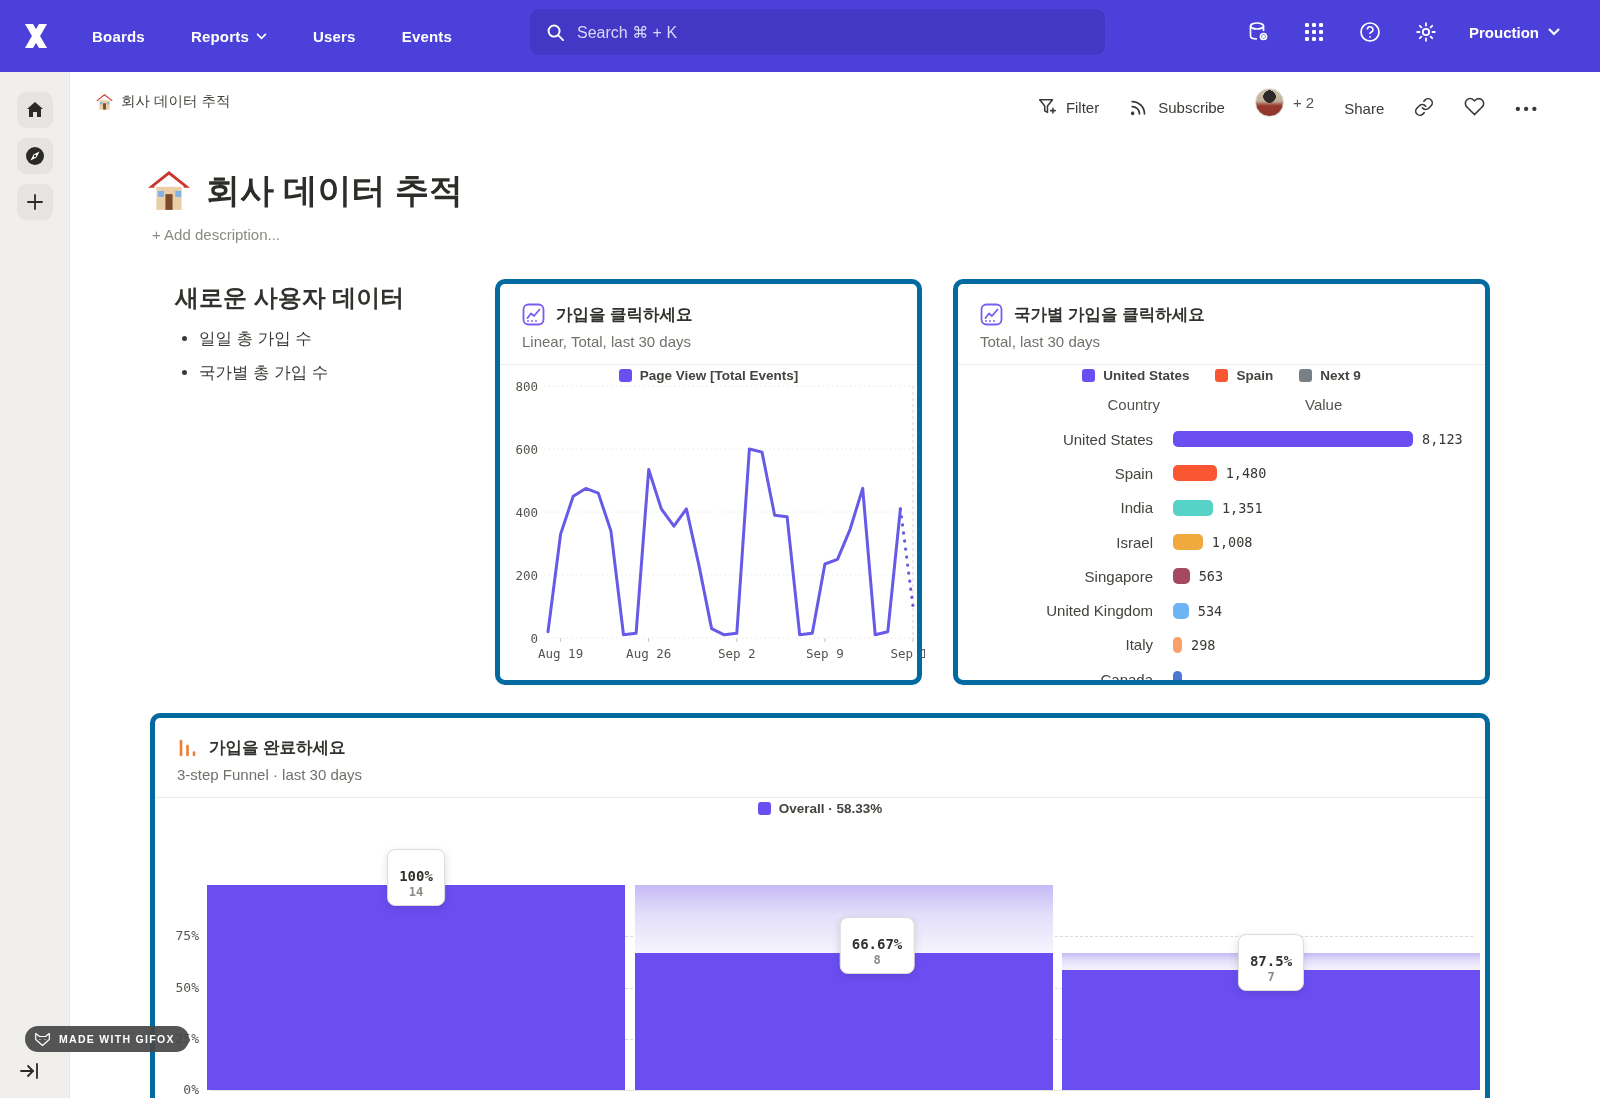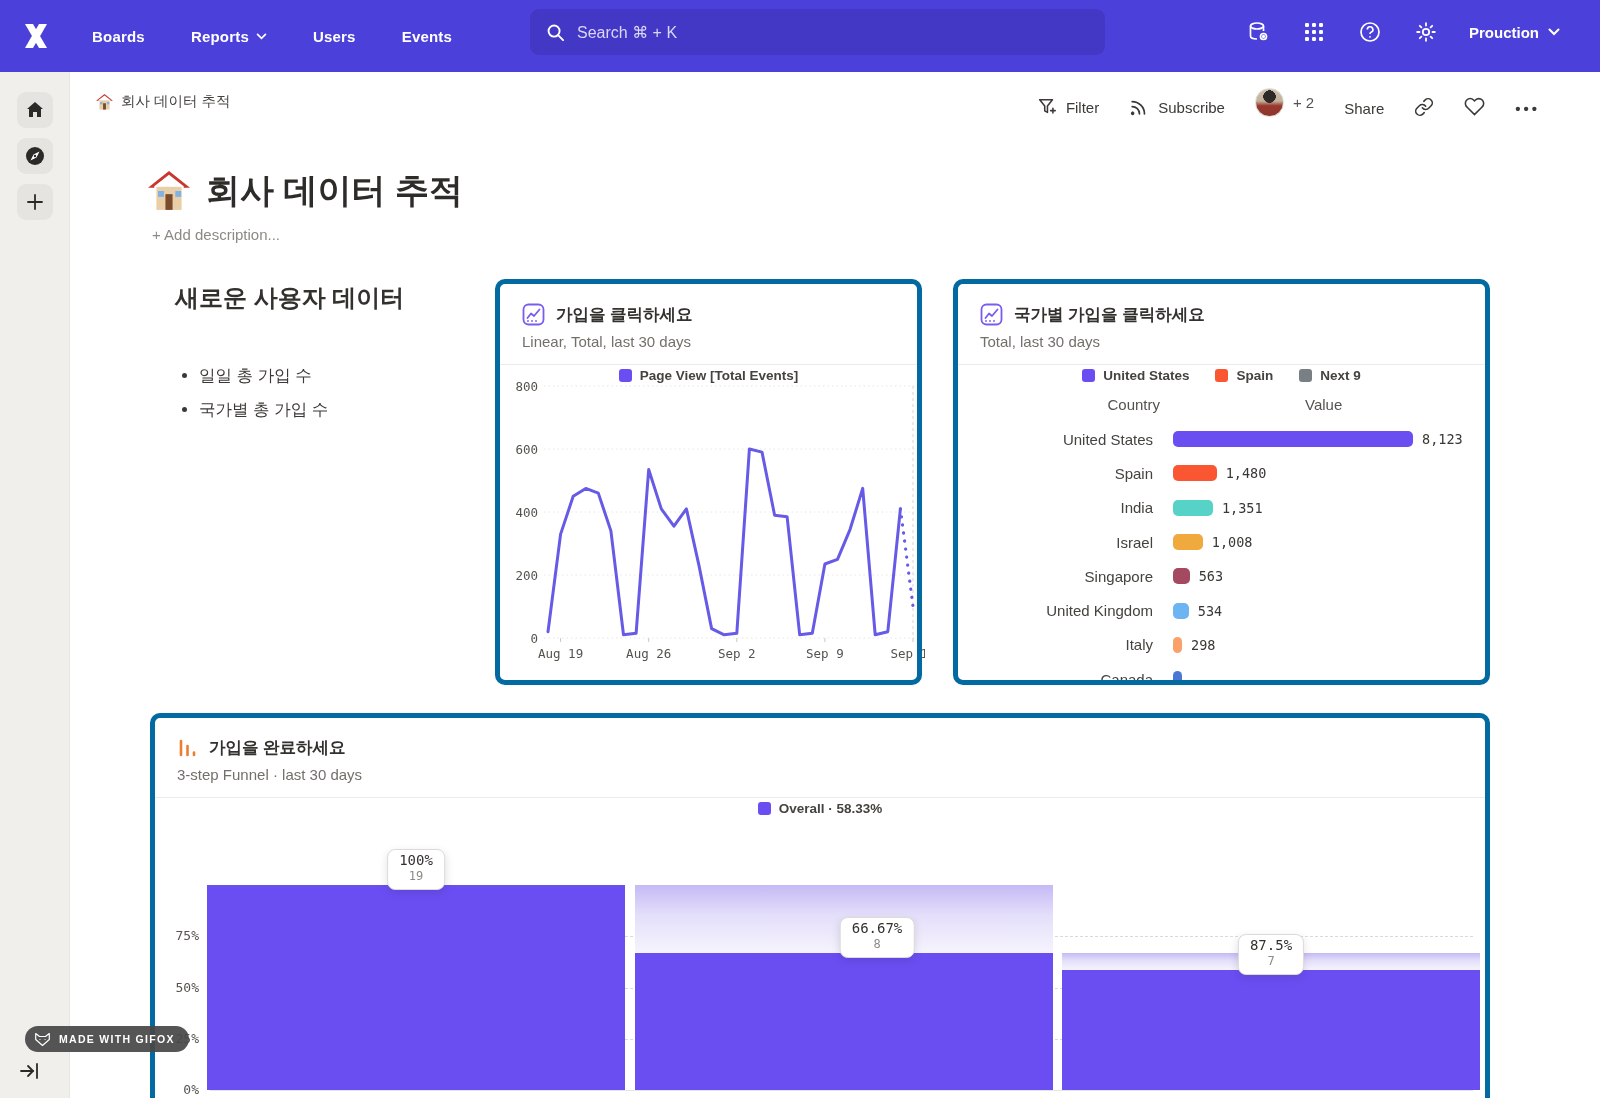--- a/index.html
+++ b/index.html
@@ -36,21 +36,21 @@
      linear-gradient(180deg,#cfc2ab 0%,#c2b19b 45%,#99392f 62%,#8d352c 100%);}
   .dots3{letter-spacing:3px;font-weight:700;color:#3c3a36;}
 
   
   .pagetitle{position:absolute;left:148px;top:168px;display:flex;align-items:center;gap:16px;font-size:34px;font-weight:700;color:#2e2c29;}
   .adddesc{position:absolute;left:152px;top:226px;font-size:15px;color:#8d8a84;cursor:pointer;}
 
   
   .textblock{position:absolute;left:175px;top:282px;width:290px;}
   .textblock h2{font-size:24px;font-weight:700;color:#33312d;}
-  .textblock ul{margin-top:51px;padding-left:24px;font-size:16.5px;color:#3b3935;}
+  .textblock ul{margin-top:14px;padding-left:24px;font-size:16.5px;color:#3b3935;}
   .textblock li{margin-bottom:12px;}
 
   
   .card{position:absolute;background:#fff;border:5px solid #0369a1;border-radius:10px;box-shadow:0 1px 2px rgba(40,35,80,.03);}
   .card-head{display:flex;align-items:center;gap:11px;padding:19px 22px 0 22px;font-size:16.5px;font-weight:700;color:#33312d;}
   .card-sub{padding:7px 22px 0 22px;font-size:15px;color:#73706a;}
   .card-div{border-top:1px solid #edebe7;margin-top:14px;}
   .legend-row{display:flex;justify-content:center;align-items:flex-end;gap:26px;margin-top:3px;font-size:13.5px;color:#45433e;font-weight:bold;}
   .lgitem{display:flex;align-items:center;gap:8px;}
   .sq{width:13px;height:13px;border-radius:3px;display:inline-block;}
@@ -68,21 +68,21 @@
   .brow .lbl{width:195px;text-align:right;font-size:15px;color:#45433e;flex:none;}
   .brow .bar{height:16px;border-radius:5px;margin-left:20px;flex:none;}
   .brow .val{margin-left:9px;font-size:13.5px;color:#3a3834;}
 
   
   .fwrap{position:absolute;left:0;top:0;width:100%;height:100%;}
   .fgrid{position:absolute;left:55px;right:12px;border-top:1.5px dashed #dcdad5;}
   .fylab{position:absolute;width:40px;text-align:right;font-size:13px;color:#57544e;}
   .fbar{position:absolute;background:#6b4ef2;}
   .fglow{position:absolute;background:linear-gradient(180deg,#c5baf5 0%,#e4dffa 45%,#f6f4fd 100%);}
-  .ftip{position:absolute;transform:translateX(-50%);background:#fff;border:1px solid #dedbd6;border-radius:8px;box-shadow:0 3px 8px rgba(30,25,60,.13);padding:2px 11px 6px;text-align:center;z-index:5;}
+  .ftip{position:absolute;transform:translateX(-50%);background:#fff;border:1px solid #dedbd6;border-radius:8px;box-shadow:0 3px 8px rgba(30,25,60,.13);padding:18px 11px 6px;text-align:center;z-index:5;font-weight:bold;}
   .ftip .p{font-size:14px;color:#33312d;}
   .ftip .c{font-size:12px;color:#8d8a84;margin-top:1px;}
   .fbase{position:absolute;left:55px;right:12px;border-top:1px solid #e7e5e1;}
 
   
   .gifox{position:absolute;left:25px;top:1026px;height:26px;border-radius:13px;background:rgba(72,72,72,.93);color:#fff;display:flex;align-items:center;gap:8px;padding:0 14px 0 9px;font-size:10.5px;font-weight:700;letter-spacing:1.3px;z-index:40;}
 
   svg{display:block;}
   text{font-family:"DejaVu Sans Mono", monospace;}
 </style>
@@ -407,21 +407,21 @@
       <div class="fylab mono" style="left: 4px; top: 210.25px;">75%</div>
       <div class="fgrid" style="top: 269.5px;"></div>
       <div class="fylab mono" style="left: 4px; top: 261.5px;">50%</div>
       <div class="fgrid" style="top: 320.75px;"></div>
       <div class="fylab mono" style="left: 4px; top: 312.75px;">25%</div>
       <div class="fylab mono" style="left: 4px; top: 364px;">0%</div>
       <div class="fbase" style="top: 372px;"></div>
       <div class="fbar" style="left: 52px; width: 418px; top: 167px; height: 205px; background: rgb(107, 78, 242);"></div>
       <div class="ftip" style="left: 261px; top: 131px;">
         <div class="p mono">100%</div>
-        <div class="c mono">19</div>
+        <div class="c mono">14</div>
       </div>
       <div class="fglow" style="left: 480px; width: 418px; top: 167px; height: 68.3265px;"></div>
       <div class="fbar" style="left: 480px; width: 418px; top: 235.327px; height: 136.673px; background: rgb(107, 78, 242);"></div>
       <div class="ftip" style="left: 722px; top: 199.327px;">
         <div class="p mono">66.67%</div>
         <div class="c mono">8</div>
       </div>
       <div class="fglow" style="left: 907px; width: 418px; top: 235.327px; height: 17.097px;"></div>
       <div class="fbar" style="left: 907px; width: 418px; top: 252.423px; height: 119.576px; background: rgb(107, 78, 242);"></div>
       <div class="ftip" style="left: 1116px; top: 216.423px;">

